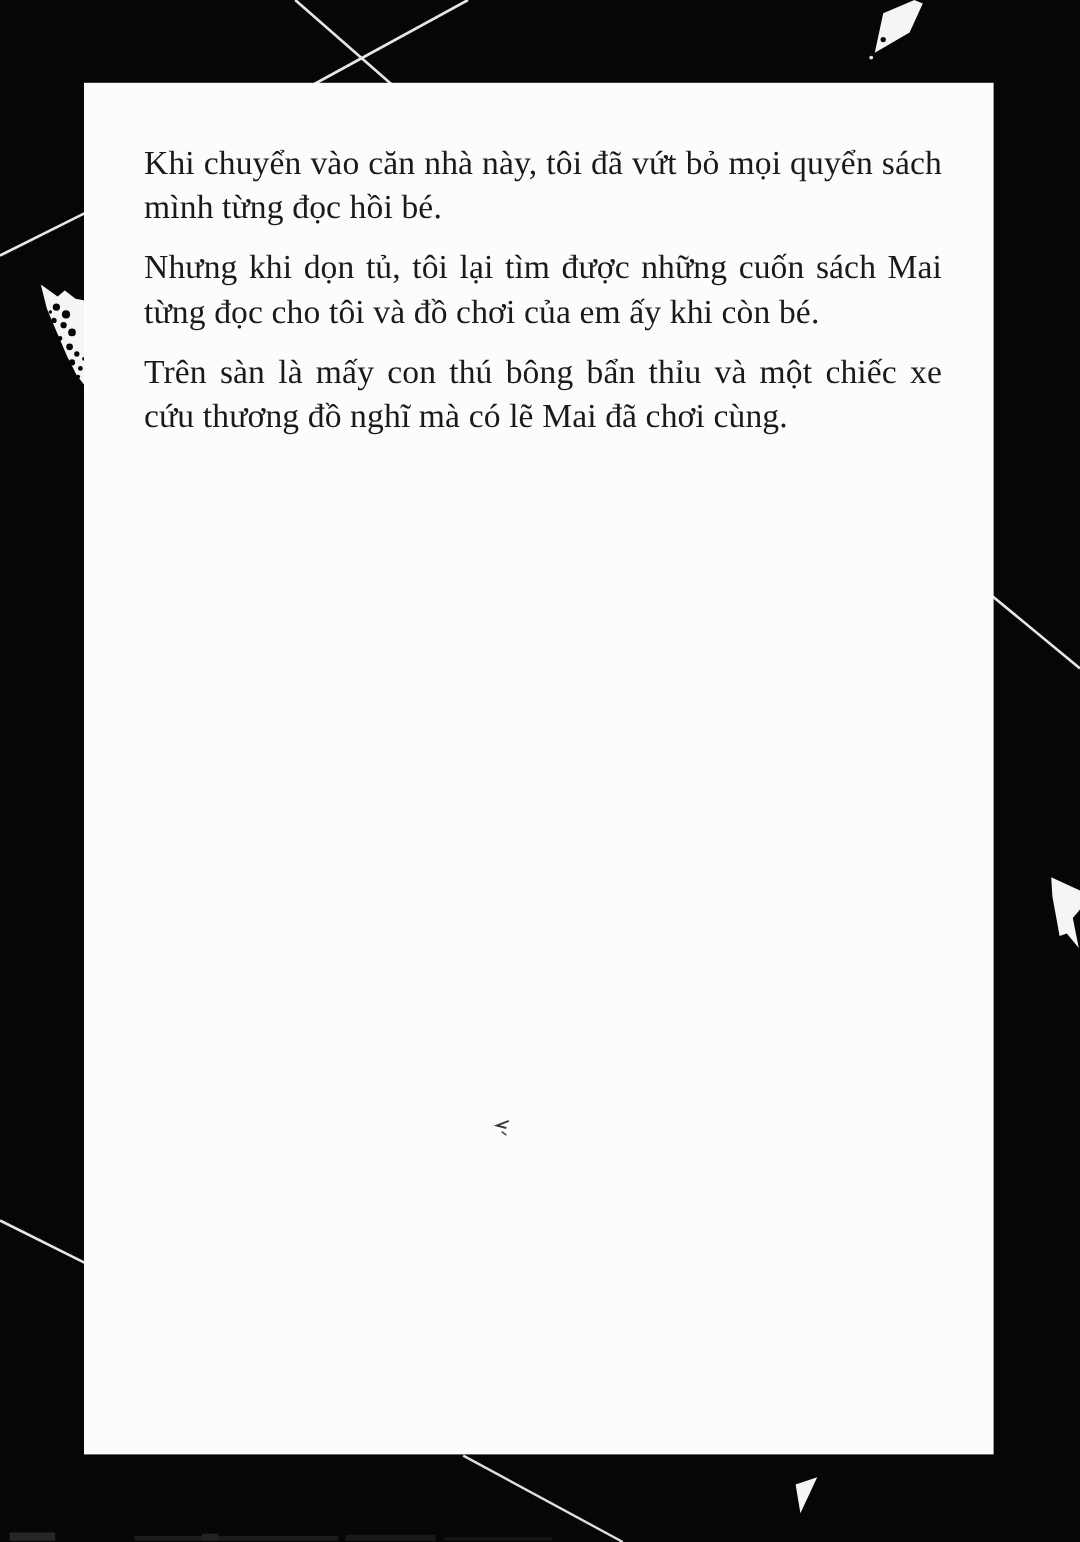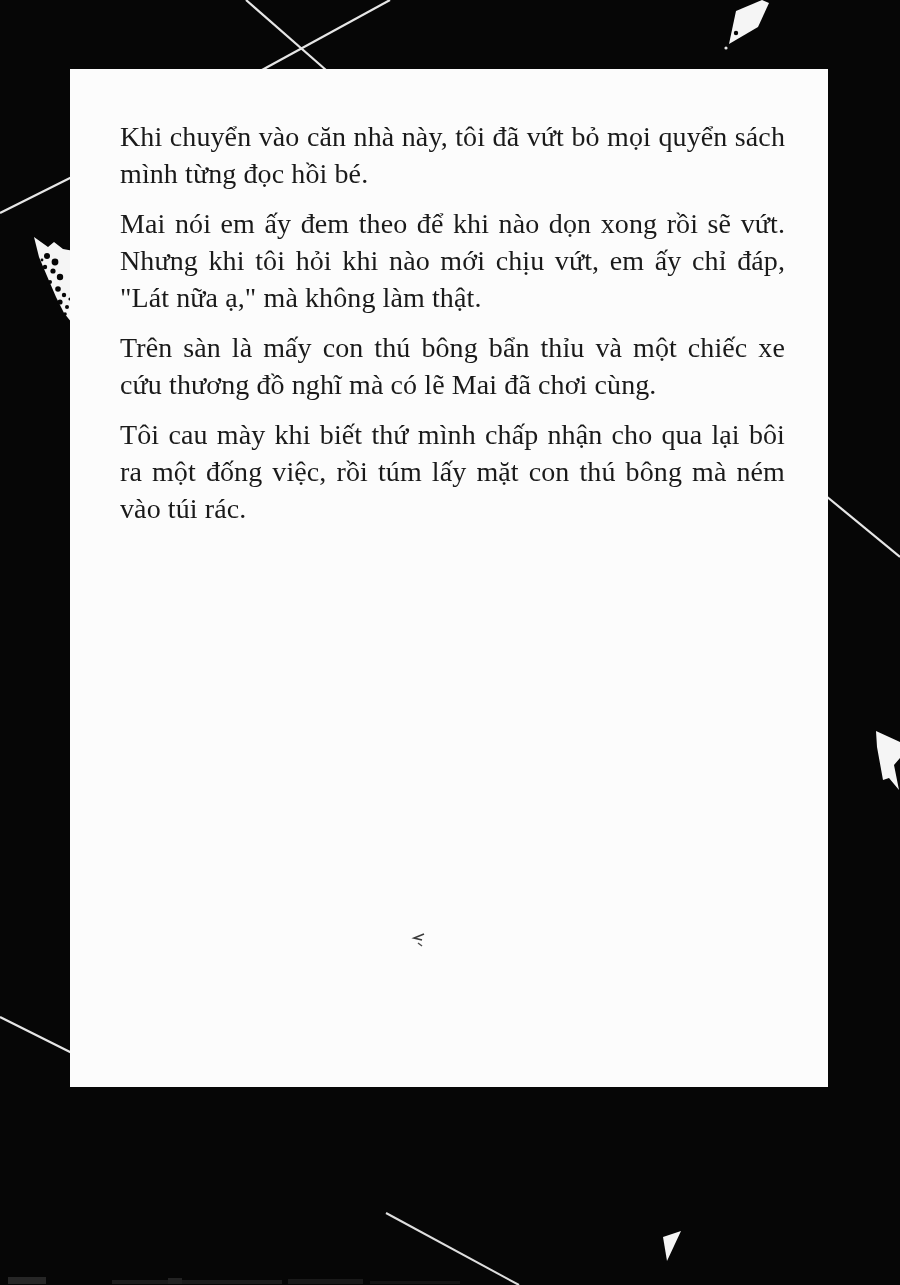--- a/index.html
+++ b/index.html
@@ -19,21 +19,21 @@
     position: absolute;
     left: 0;
     top: 0;
     z-index: 1;
   }
   .page {
     position: absolute;
     left: 70px;
     top: 69px;
     width: 758px;
-    height: 1018px;
+    height: 1143px;
     background: #fcfcfc;
     z-index: 2;
     box-sizing: border-box;
     padding: 49px 43px 0 50px;
   }
   .page p {
     margin: 0 0 13px 0;
     font-size: 28px;
     line-height: 37px;
     color: #1a1a1a;
@@ -95,23 +95,22 @@
       <rect x="8" y="1277" width="38" height="7" fill="#262626"></rect>
       <rect x="112" y="1280" width="170" height="4" fill="#1c1c1c"></rect>
       <rect x="168" y="1278" width="14" height="6" fill="#222222"></rect>
       <rect x="288" y="1279" width="75" height="5" fill="#191919"></rect>
       <rect x="370" y="1281" width="90" height="3" fill="#141414"></rect>
     </g>
   </svg>
 
   <div class="page">
     <p>Khi chuyển vào căn nhà này, tôi đã vứt bỏ mọi quyển sách mình từng đọc hồi bé.</p>
-    <p>Mai nói em ấy đem theo để khi nào dọn xong rồi sẽ vứt. Nhưng khi tôi hỏi khi nào mới chịu vứt, em ấy chỉ đáp, "Lát nữa ạ," mà không làm thật.</p>
+    <p>Nhưng khi dọn tủ, tôi lại tìm được những cuốn sách Mai từng đọc cho tôi và đồ chơi của em ấy khi còn bé.</p>
     <p>Trên sàn là mấy con thú bông bẩn thỉu và một chiếc xe cứu thương đồ nghĩ mà có lẽ Mai đã chơi cùng.</p>
-    <p>Tôi cau mày khi biết thứ mình chấp nhận cho qua lại bôi ra một đống việc, rồi túm lấy mặt con thú bông mà ném vào túi rác.</p>
 
     <svg class="stray" width="20" height="20" viewBox="0 0 20 20">
       <path d="M14,3 L4,7 L12,9" stroke="#3a3a3a" stroke-width="1.6" fill="none"></path>
       <path d="M8,12 L12,15" stroke="#4a4a4a" stroke-width="1.4" fill="none"></path>
     </svg>
   </div>
 
 </div>
 
 </body></html>

